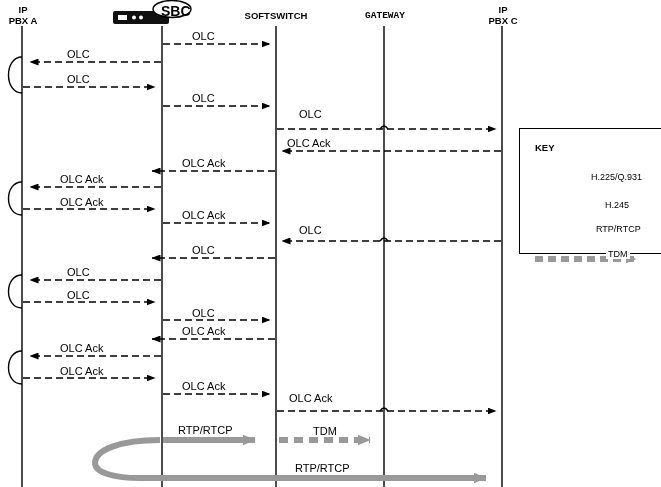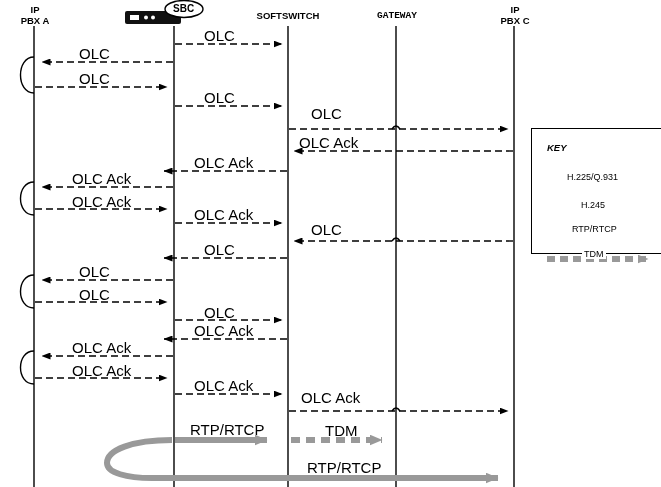--- a/index.html
+++ b/index.html
@@ -3,58 +3,59 @@
 <meta charset="utf-8">
 <style>
   html,body{margin:0;padding:0;}
   body{
     width:661px;height:487px;
     background:#ffffff;
     font-family:"Liberation Sans", sans-serif;
     position:relative;
     overflow:hidden;
   }
-  #stage{position:absolute;left:12px;top:0;width:580px;height:487px;}
+  #stage{position:absolute;left:0;top:0;width:580px;height:487px;}
   svg#diagram{position:absolute;left:0;top:0;width:661px;height:487px;}
   .hdr{
     position:absolute;
     font-size:9.5px;
     font-weight:bold;
     color:#000;
     text-align:center;
     line-height:11px;
     white-space:pre-line;
   }
   .lbl{
     position:absolute;
-    font-size:15px;
+    font-size:11px;
     color:#000;
     background:#ffffff;
     padding:0 2px;
     white-space:nowrap;
     line-height:10px;
   }
   .keybox{
     position:absolute;
     left:519px;top:128px;width:141px;height:124px;
     border:1px solid #000;
     background:#fff;
   }
   .keytitle{
     position:absolute;left:535px;top:142px;
-    font-size:9.5px;font-weight:bold;color:#000;font-style:italic;
+    font-size:9.5px;font-weight:bold;color:#000;
   }
   .keylbl{
     position:absolute;
     font-size:9px;color:#000;background:#fff;padding:0 2px;
     white-space:nowrap;
+    margin-left:36px;
   }
   .sbc-label{
     position:absolute;
-    font-size:10px;font-weight:bold;color:#000;
+    font-size:14px;font-weight:bold;color:#000;
     left:161px;top:3px;
   }
 </style>
 </head>
 <body>
 
 <div id="stage">
 
   <svg id="diagram" viewBox="0 0 661 487">
     <defs>

